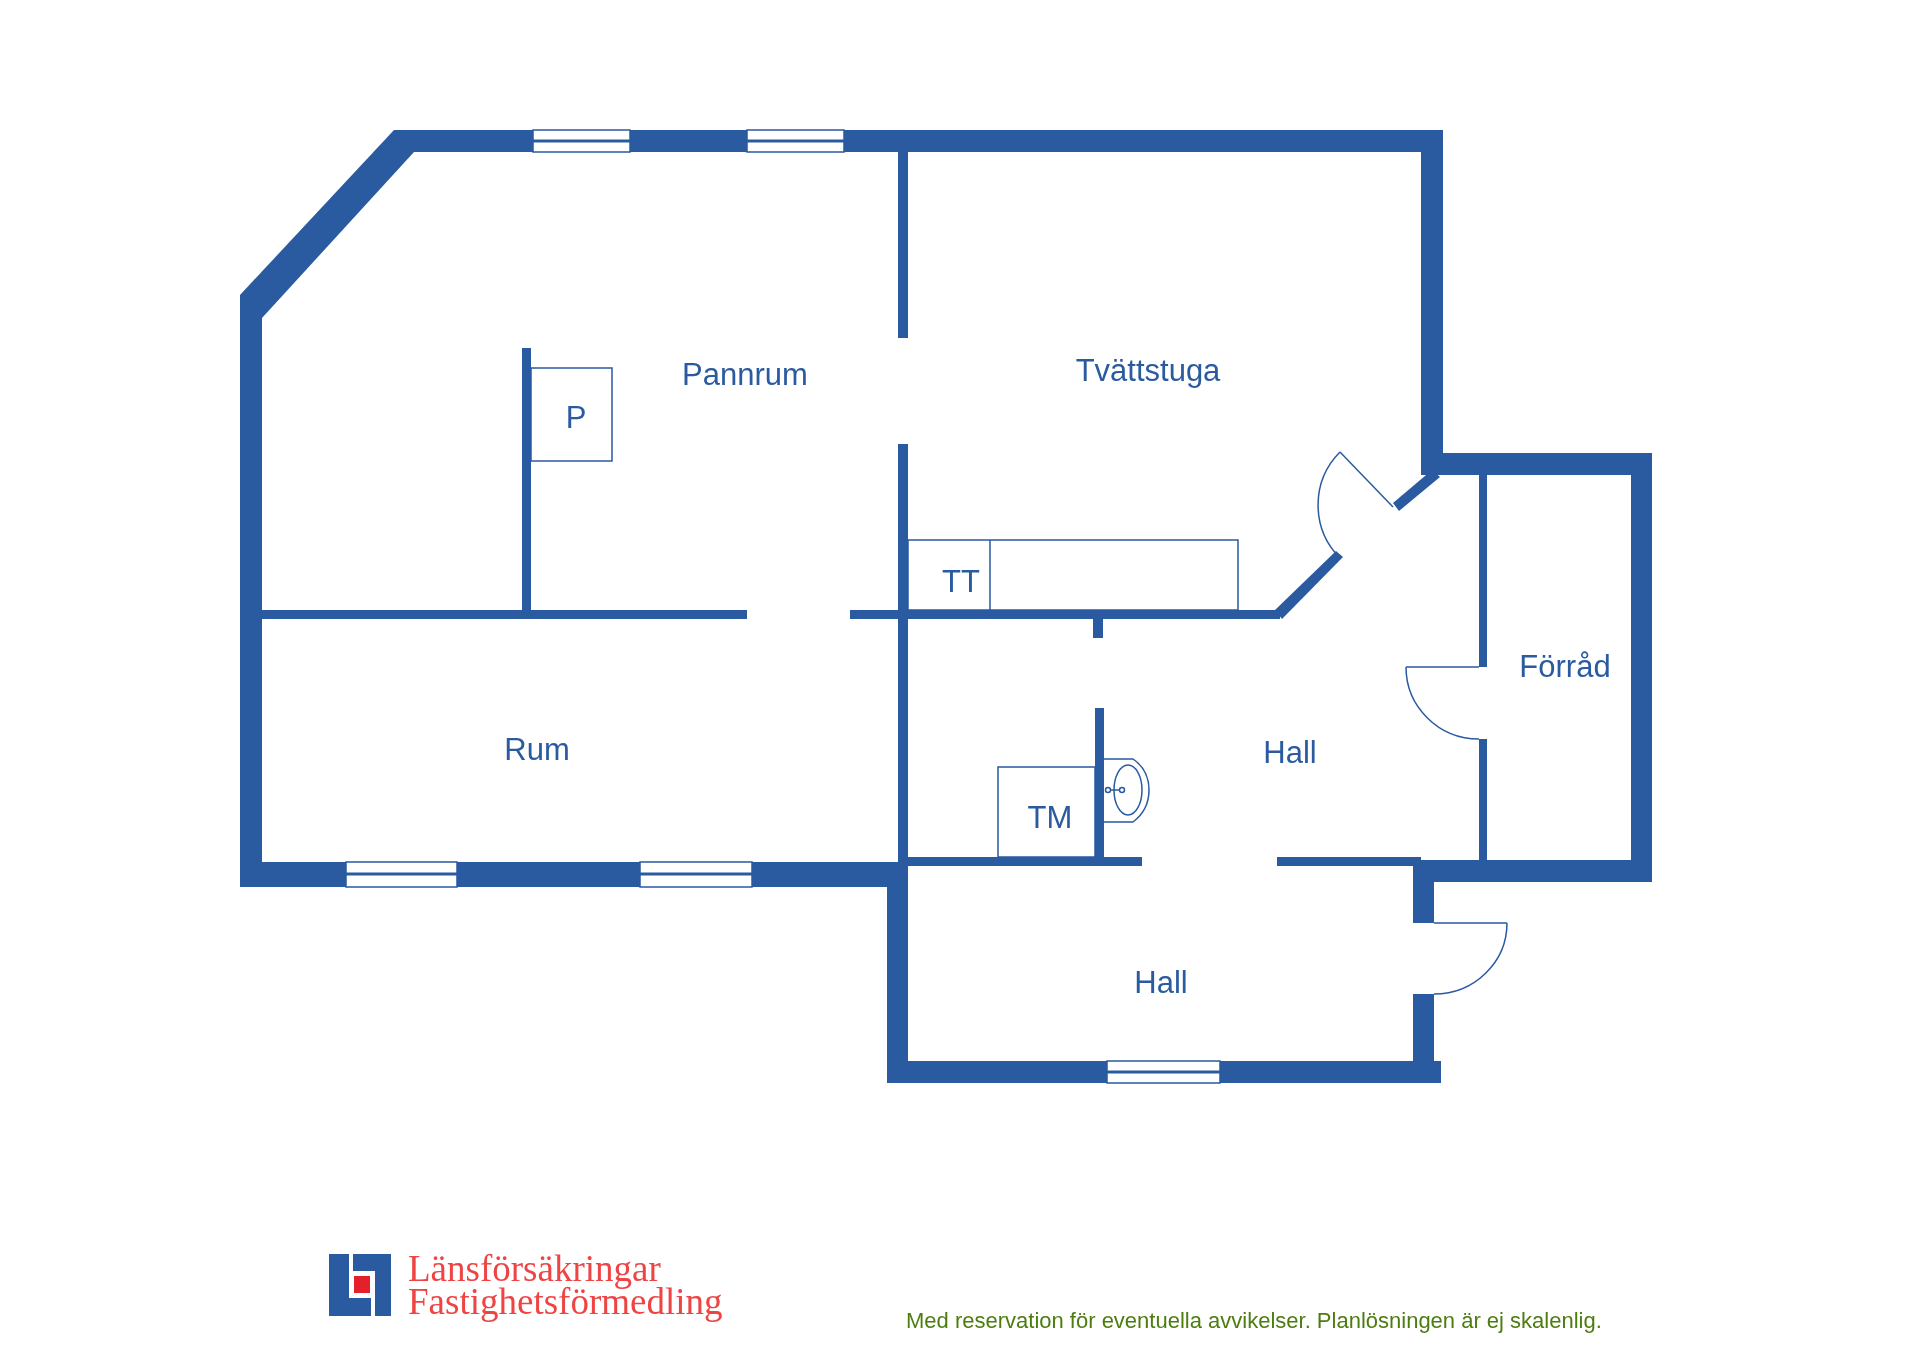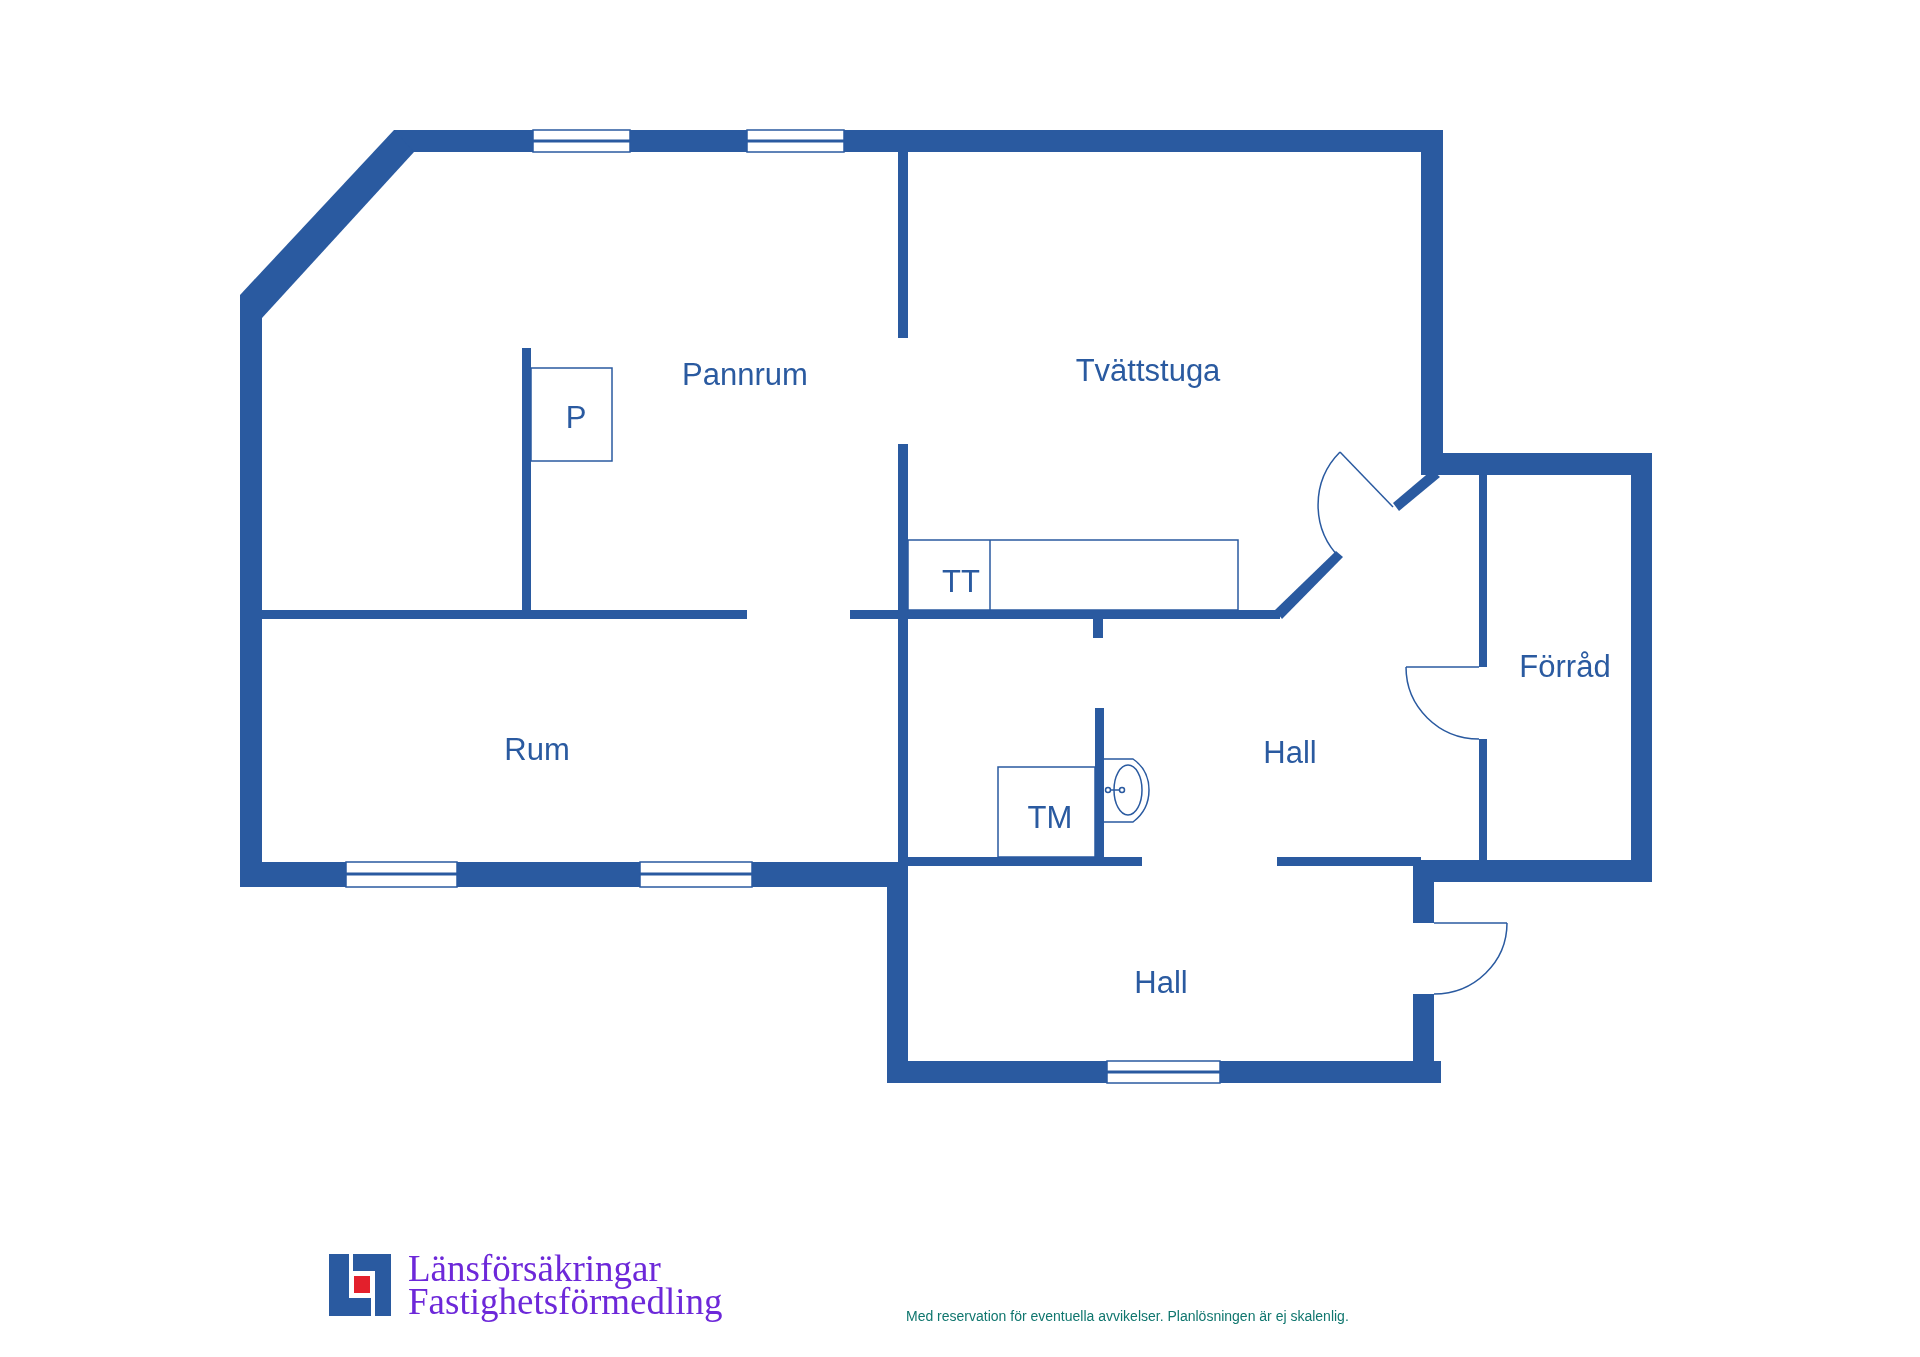--- a/index.html
+++ b/index.html
@@ -1,21 +1,21 @@
 <!DOCTYPE html>
 <html><head>
 <meta charset="utf-8">
 <style>
   html, body { margin: 0; padding: 0; background: #ffffff; }
   body { width: 1920px; height: 1357px; position: relative; overflow: hidden; }
   #plan { position: absolute; left: 0; top: 0; }
   .room-label { font-family: "Liberation Sans", sans-serif; fill: #2a5aa0; }
-  .brand { position: absolute; left: 408px; top: 1252px; font-family: "Liberation Serif", serif; color: #6d28d9; font-size: 37px; line-height: 33px; }
+  .brand { position: absolute; left: 408px; top: 1252px; font-family: "Liberation Serif", serif; color: #ef4444; font-size: 37px; line-height: 33px; }
   .brand div { white-space: nowrap; }
-  .disclaimer { position: absolute; left: 906px; top: 1308px; font-family: "Liberation Sans", sans-serif; color: #0f766e; font-size: 14px; white-space: nowrap; }
+  .disclaimer { position: absolute; left: 906px; top: 1308px; font-family: "Liberation Sans", sans-serif; color: #4d7c0f; font-size: 22px; white-space: nowrap; }
   .logo { position: absolute; left: 329px; top: 1254px; width: 62px; height: 62px; }
 </style>
 </head>
 <body>
 
 <svg id="plan" width="1920" height="1357" viewBox="0 0 1920 1357" xmlns="http://www.w3.org/2000/svg">
   <g fill="#2a5aa0" stroke="none">
 
     <rect x="394" y="130" width="1049" height="22"></rect>
 

